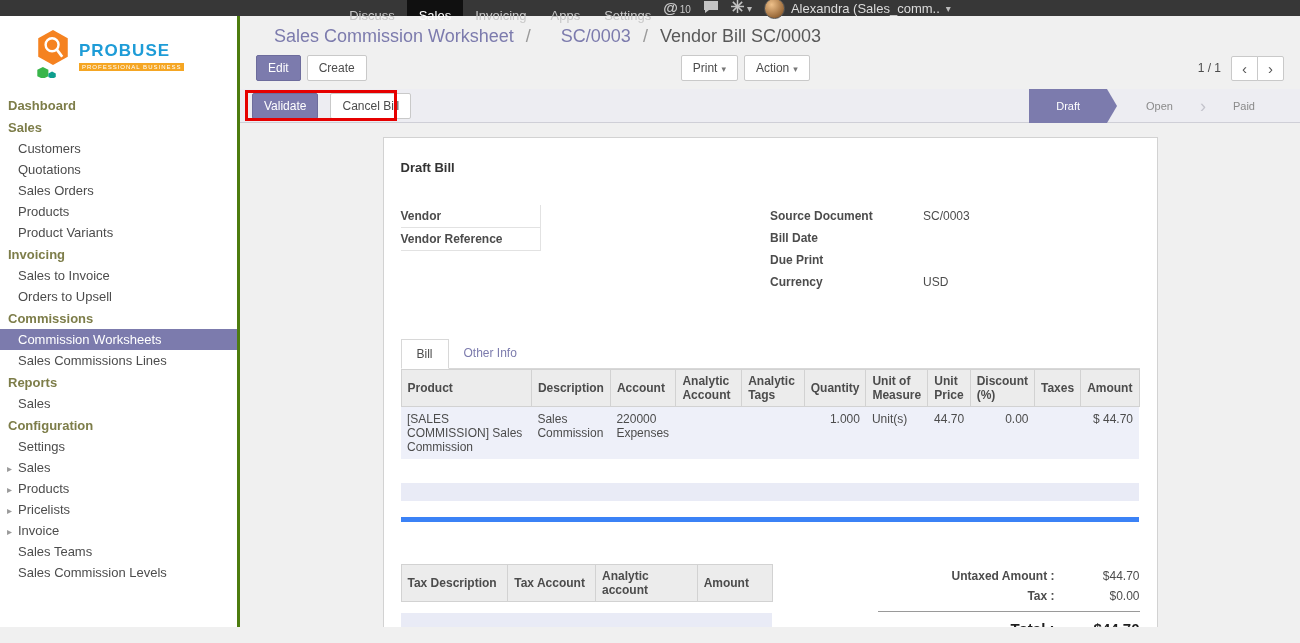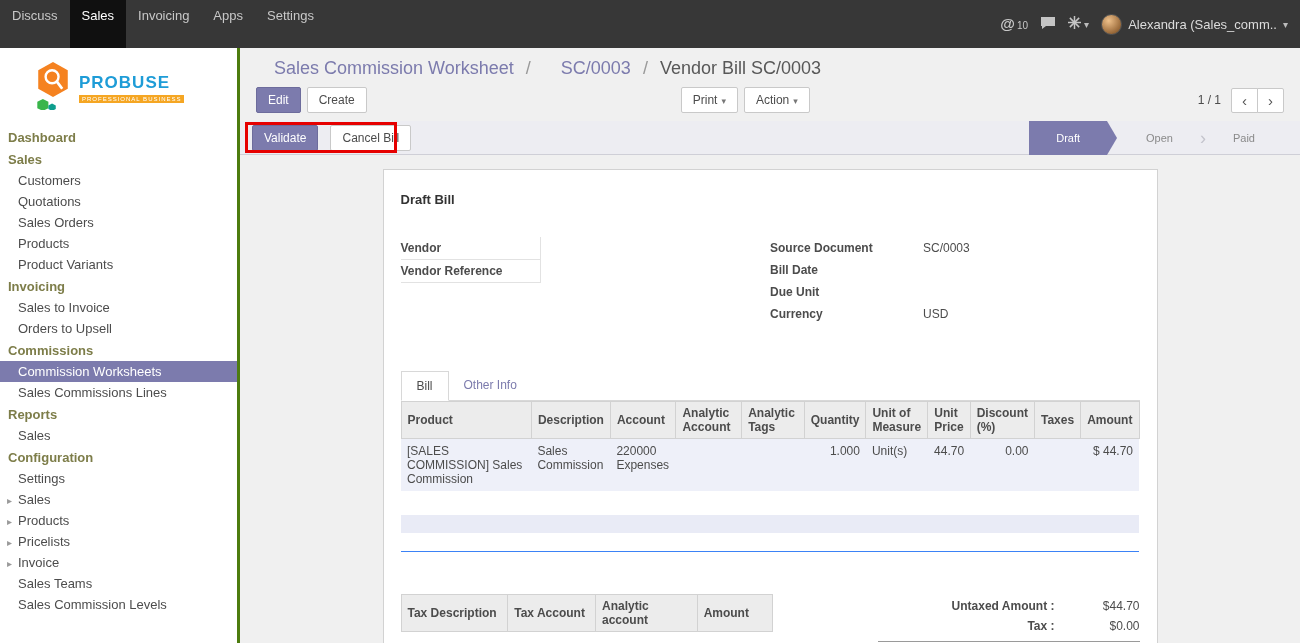--- a/index.html
+++ b/index.html
@@ -1,20 +1,20 @@
 <!DOCTYPE html>
 <html><head>
 <meta charset="utf-8">
 <style>
   * { box-sizing: border-box; }
   html,body { margin:0; padding:0; width:1300px; height:643px; overflow:hidden;
     font-family:"Liberation Sans", sans-serif; background:#f0f0f0; }
 
   
-  .topbar { height:48px; background:#373737; display:flex; justify-content:space-between; color:#c8c8c8; font-size:13px; }
+  .topbar { height:16px; background:#373737; display:flex; justify-content:center; color:#c8c8c8; font-size:13px; }
   .menus { display:flex; }
   .menu { padding:0 12px; line-height:32px; cursor:pointer; }
   .menu.active { background:#101010; color:#fff; }
   .topbar-right { display:flex; align-items:center; gap:12px; padding-right:12px; }
   .mention { display:flex; align-items:flex-start; gap:2px; cursor:pointer; }
   .at-glyph { font-weight:bold; font-size:15px; line-height:18px; }
   .at-count { font-size:10px; margin-top:5px; }
   .icon-btn { display:flex; align-items:center; gap:3px; cursor:pointer; }
   .user { display:flex; align-items:center; gap:6px; cursor:pointer; color:#dcdcdc; }
   .avatar { width:21px; height:21px; border-radius:50%; background:radial-gradient(circle at 35% 30%, #eec08a, #9a6a3a 70%, #6a4522); border:1px solid #555; }
@@ -79,21 +79,21 @@
   .g-right .flabel { width:145px; }
   .fvalue { padding:4px 8px; }
   .link { color:#7c7bad; cursor:pointer; }
 
   .tabs { margin-top:46px; display:flex; border-bottom:1px solid #d8d8d8; }
   .tab { font-size:12px; padding:7px 15px; cursor:pointer; }
   .tab.active { border:1px solid #d8d8d8; border-bottom:1px solid #fff; margin-bottom:-1px; background:#fff; color:#4c4c4c; }
   .tab.inactive { color:#7c7bad; }
 
   table { border-collapse:collapse; }
-  .lines-table { width:100%; font-size:12px; color:#4c4c4c; border-bottom:1px solid #3b82f6; }
+  .lines-table { width:100%; font-size:12px; color:#4c4c4c; border-bottom:5px solid #3b82f6; }
   .lines-table th, .tax-table th { background:#ececec; border:1px solid #d2d2d2; font-size:12px; text-align:left; padding:4px 6px; font-weight:bold; color:#4c4c4c; }
   .lines-table td { padding:5px 6px; vertical-align:top; }
   tr.data-row { background:#eef0f9; }
   tr.empty-a { height:24px; background:#fff; }
   tr.empty-b { height:18px; background:#e9ebf6; }
   tr.empty-c { height:18px; background:#fff; }
   .num { text-align:right; }
 
   .bottom { display:flex; justify-content:space-between; margin-top:42px; align-items:flex-start; }
   .tax-table { width:372px; font-size:12px; color:#4c4c4c; }
@@ -261,21 +261,21 @@
             <div class="g-col g-right">
               <div class="frow">
                 <span class="flabel">Source Document</span>
                 <span class="fvalue">SC/0003</span>
               </div>
               <div class="frow">
                 <span class="flabel">Bill Date</span>
                 <span class="fvalue"></span>
               </div>
               <div class="frow">
-                <span class="flabel">Due Unit</span>
+                <span class="flabel">Due Print</span>
                 <span class="fvalue"></span>
               </div>
               <div class="frow">
                 <span class="flabel">Currency</span>
                 <span class="fvalue">USD</span>
               </div>
             </div>
           </div>
 
           <div class="tabs">

